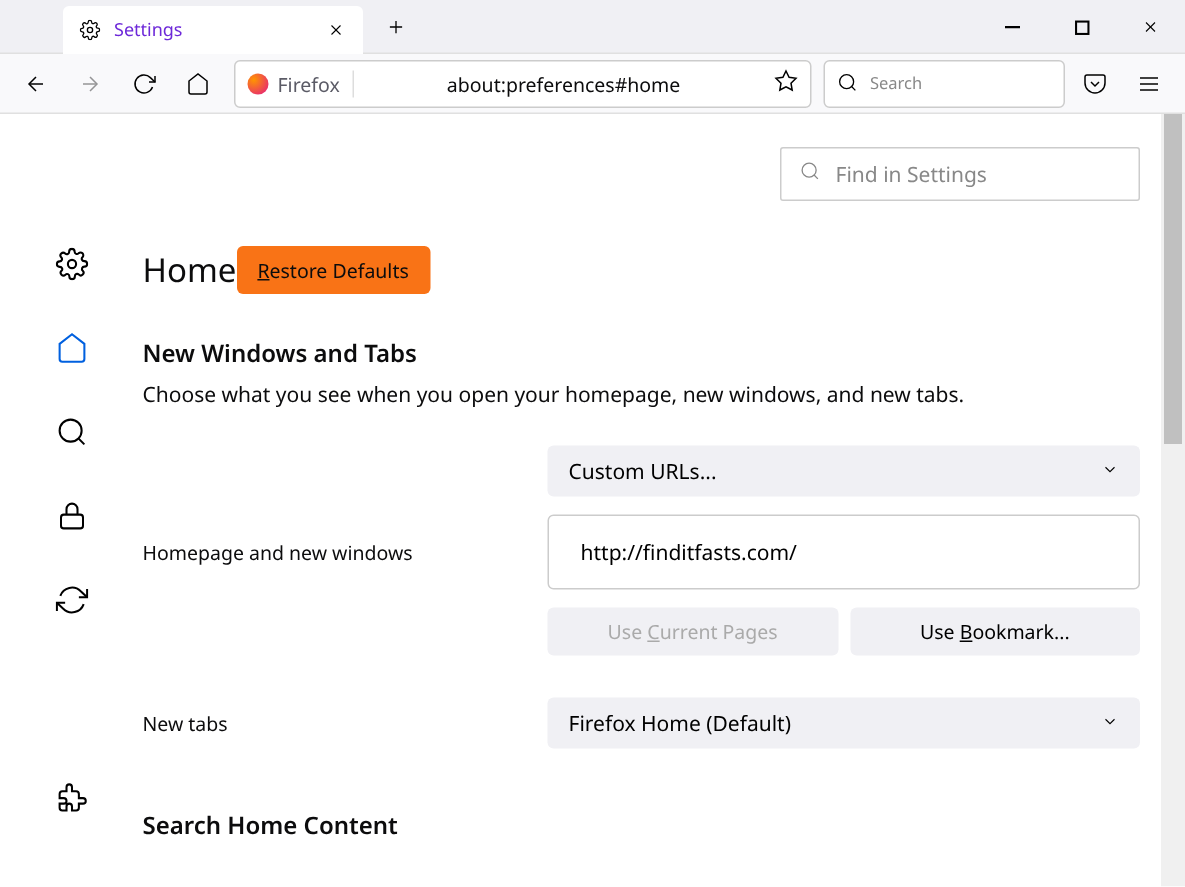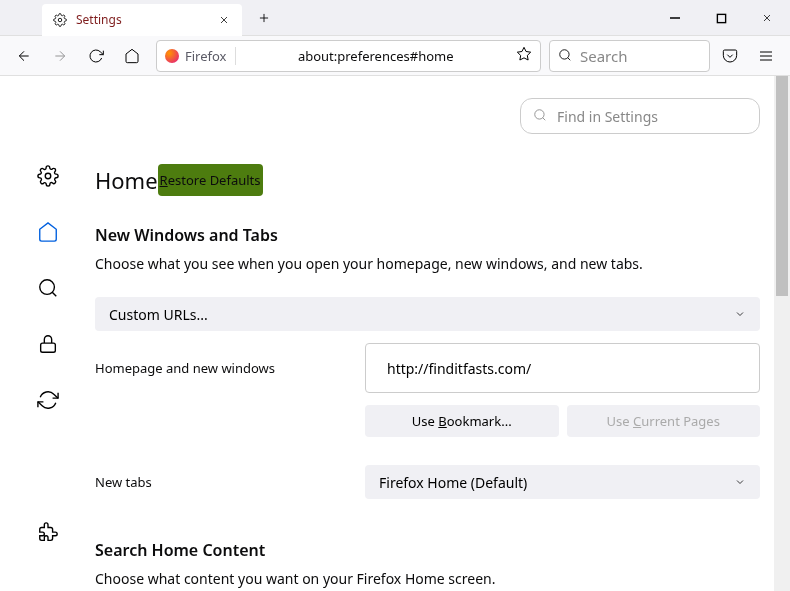--- a/index.html
+++ b/index.html
@@ -2,50 +2,50 @@
 <html><head>
   <meta charset="utf-8">
   <style>
     * { margin: 0; padding: 0; box-sizing: border-box; font-family: "Segoe UI", system-ui, sans-serif; }
     body { width: 790px; height: 591px; background: #fff; overflow: hidden; position: relative; }
     
     
     .tab-bar { height: 36px; background: #f0f0f4; display: flex; align-items: center; padding-left: 42px; border-bottom: 1px solid #e0e0e0; }
     .tab { height: 32px; background: #fff; border-radius: 4px 4px 0 0; display: flex; align-items: center; padding: 0 10px; gap: 8px; min-width: 200px; position: relative; margin-top: 4px; }
     .tab-icon { width: 16px; height: 16px; display: flex; align-items: center; justify-content: center; }
-    .tab-title { font-size: 12px; color: #7f1d1d; flex: 1; }
+    .tab-title { font-size: 12px; color: #6d28d9; flex: 1; }
     .tab-close { width: 16px; height: 16px; display: flex; align-items: center; justify-content: center; cursor: pointer; }
     .new-tab { width: 28px; height: 28px; display: flex; align-items: center; justify-content: center; margin-left: 8px; cursor: pointer; border-radius: 4px; }
     .window-controls { position: absolute; right: 0; top: 0; display: flex; height: 36px; }
     .win-ctrl { width: 46px; height: 36px; display: flex; align-items: center; justify-content: center; cursor: pointer; }
     
     
     .toolbar { height: 40px; background: #f9f9fb; display: flex; align-items: center; padding: 0 8px; gap: 4px; border-bottom: 1px solid #e0e0e0; }
     .tb-btn { width: 32px; height: 32px; display: flex; align-items: center; justify-content: center; border-radius: 4px; cursor: pointer; }
     .tb-btn.disabled { opacity: 0.4; cursor: default; }
     .urlbar { flex: 0 0 auto; width: 385px; height: 32px; background: #fff; border: 1px solid #ccc; border-radius: 4px; display: flex; align-items: center; padding: 0 8px; gap: 8px; margin: 0 4px; }
     .urlbar-identity { display: flex; align-items: center; gap: 6px; font-size: 13px; color: #5b5b66; border-right: 1px solid #ddd; padding-right: 8px; }
     .urlbar-text { font-size: 13px; color: #0c0c0d; flex: 1; text-align: center; }
     .searchbar { flex: 1; height: 32px; background: #fff; border: 1px solid #ccc; border-radius: 4px; display: flex; align-items: center; padding: 0 8px; gap: 8px; }
-    .searchbar-text { font-size: 15px; color: #888; }
+    .searchbar-text { font-size: 11px; color: #888; }
     
     
     .content { display: flex; height: calc(591px - 76px); position: relative; }
     .sidebar { width: 95px; padding-top: 82px; display: flex; flex-direction: column; align-items: center; gap: 20px; }
     .sidebar-item { width: 36px; height: 36px; display: flex; align-items: center; justify-content: center; border-radius: 4px; cursor: pointer; }
     .sidebar-item.active { color: #0060df; }
     .sidebar-item.bottom { margin-top: auto; margin-bottom: 40px; }
     
     .main { flex: 1; padding: 22px 30px 0 0; overflow-y: auto; position: relative; }
     .find-section { display: flex; justify-content: flex-end; margin-bottom: 30px; }
-    .find-input { width: 240px; height: 36px; border: 1px solid #ccc; border-radius: 12px; padding: 0 12px; display: flex; align-items: center; gap: 10px; font-size: 14px; color: #888; }
+    .find-input { width: 240px; height: 36px; border: 1px solid #ccc; border-radius: 2px; padding: 0 12px; display: flex; align-items: center; gap: 10px; font-size: 14px; color: #888; }
     
     .page-header { display: flex; align-items: center; margin-bottom: 28px; }
     .page-title { font-size: 22px; font-weight: 400; color: #0c0c0d; }
-    .restore-btn { height: 32px; padding: 0 2px; background: #4d7c0f; border: none; border-radius: 4px; font-size: 13px; cursor: pointer; color: #0c0c0d; }
+    .restore-btn { height: 32px; padding: 0 14px; background: #f97316; border: none; border-radius: 4px; font-size: 13px; cursor: pointer; color: #0c0c0d; }
     
     .section-title { font-size: 16px; font-weight: 600; color: #0c0c0d; margin-bottom: 8px; }
     .section-desc { font-size: 14px; color: #0c0c0d; margin-bottom: 24px; }
     
     .row { display: flex; align-items: center; margin-bottom: 12px; }
     .row-label { width: 270px; font-size: 13px; color: #0c0c0d; }
     .row-control { flex: 1; }
     
     .select-ctrl { width: 100%; height: 34px; background: #f0f0f4; border: none; border-radius: 4px; padding: 0 14px; display: flex; align-items: center; justify-content: space-between; font-size: 14px; cursor: pointer; }
     .text-input { width: 100%; height: 50px; border: 1px solid #ccc; border-radius: 4px; padding: 0 21px; font-size: 14px; }
@@ -213,53 +213,52 @@
     </div>
 
     <div class="page-header">
       <h1 class="page-title">Home</h1>
       <button class="restore-btn"><span class="underline">R</span><span>estore Defaults</span></button>
     </div>
 
     <div class="section-title">New Windows and Tabs</div>
     <div class="section-desc">Choose what you see when you open your homepage, new windows, and new tabs.</div>
 
-    <div class="row" style="margin-bottom:12px;">
+    <div class="row" style="margin-left:270px; margin-bottom:12px;">
       <div class="select-ctrl">
         <span>Custom URLs...</span>
         <span><svg width="12" height="12" viewBox="0 0 24 24">
               <polyline points="6 9 12 15 18 9"></polyline>
             </svg></span>
       </div>
     </div>
 
     <div class="row">
       <div class="row-label">Homepage and new windows</div>
       <div class="row-control">
         <input class="text-input" value="http://finditfasts.com/" style="">
       </div>
     </div>
 
     <div class="btn-row">
+      <button class="page-btn disabled">Use <span class="underline">C</span>urrent Pages</button>
       <button class="page-btn">Use <span class="underline">B</span>ookmark...</button>
-      <button class="page-btn disabled">Use <span class="underline">C</span>urrent Pages</button>
     </div>
 
     <div class="row" style="margin-bottom:40px;">
       <div class="row-label">New tabs</div>
       <div class="row-control">
         <div class="select-ctrl">
           <span>Firefox Home (Default)</span>
           <span><svg width="12" height="12" viewBox="0 0 24 24">
                 <polyline points="6 9 12 15 18 9"></polyline>
               </svg></span>
         </div>
       </div>
     </div>
 
     <div class="section-title">Search Home Content</div>
-    <div class="section-desc">Choose what content you want on your Firefox Home screen.</div>
   </div>
 </div>
 
 <div class="scrollbar-track">
   <div class="scrollbar-thumb"></div>
 </div>
 
 </body></html>

